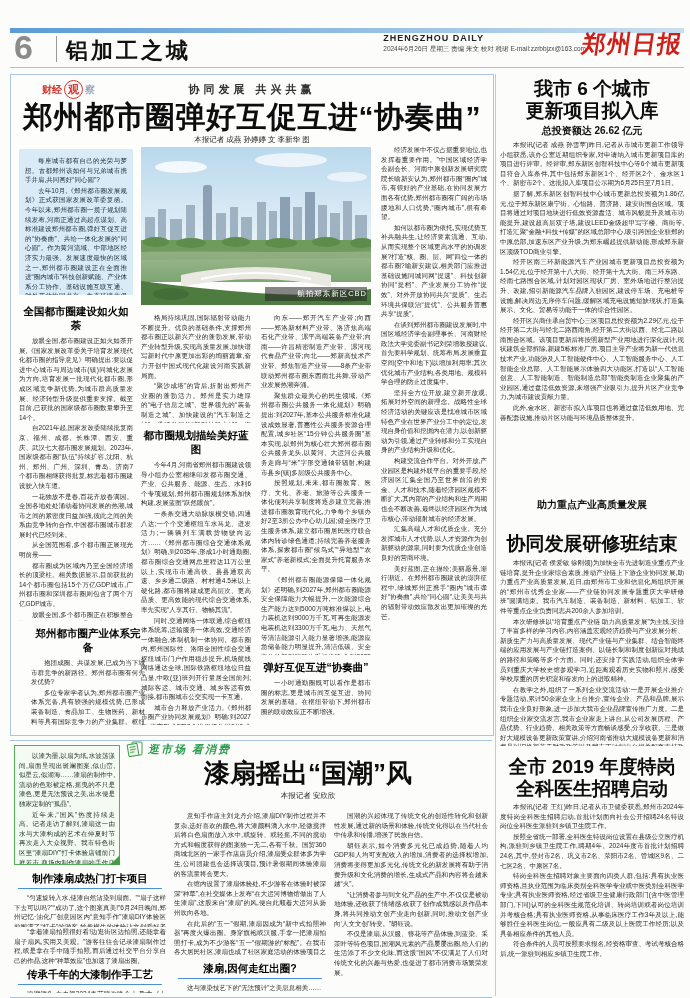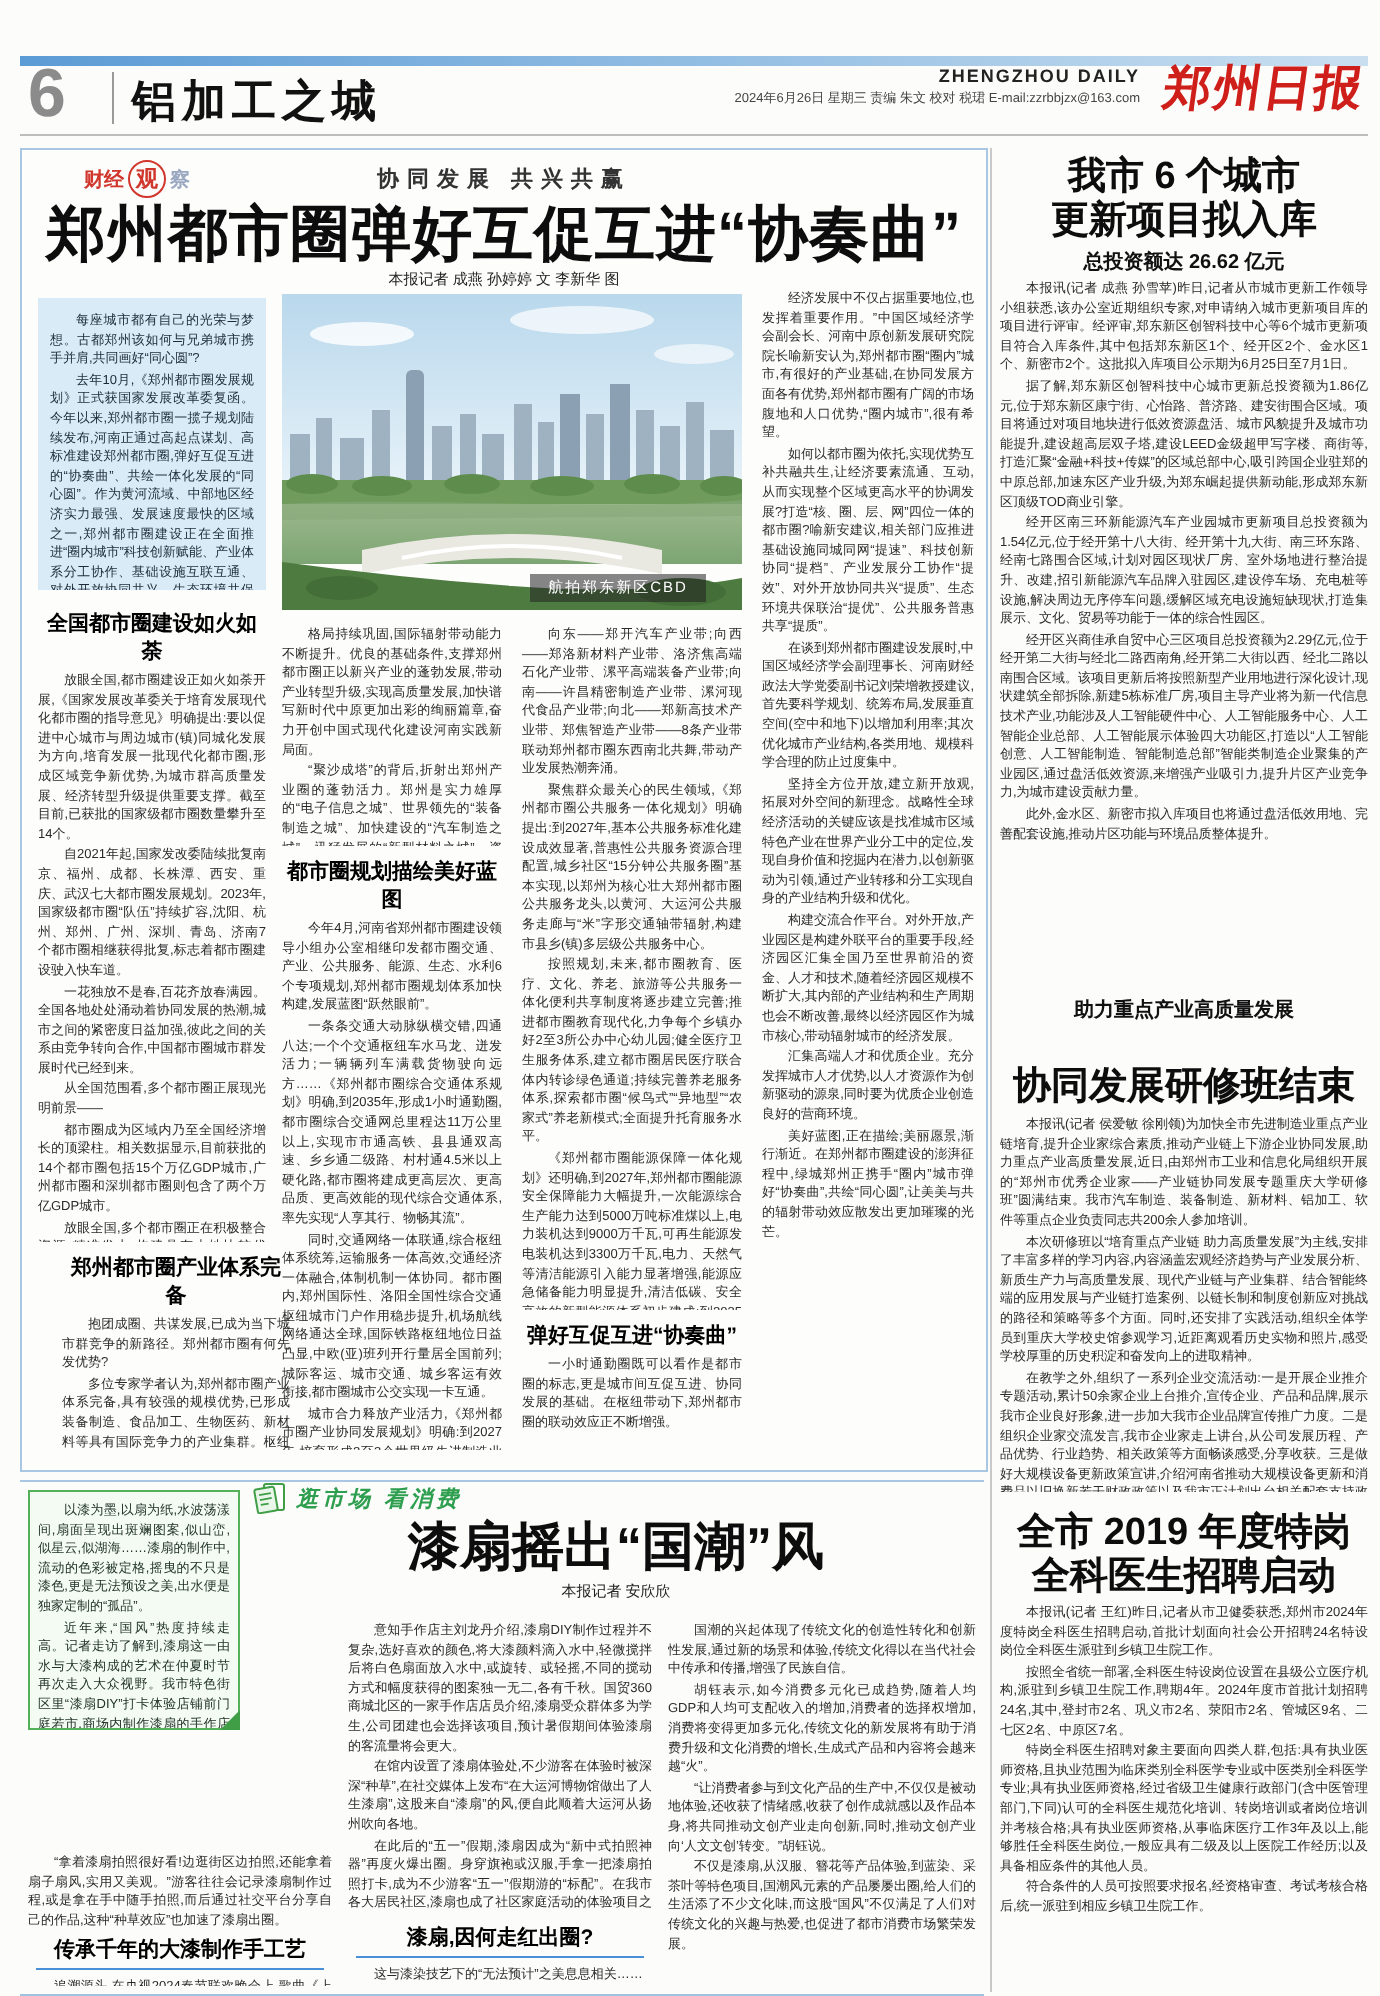--- a/index.html
+++ b/index.html
@@ -4,21 +4,21 @@
 <style>
   html,body{margin:0;padding:0;background:#e8e8e6;}
   #page{position:relative;width:690px;height:998px;background:#fcfcfa;overflow:hidden;
         font-family:"Liberation Sans","DejaVu Sans",sans-serif;color:#222;}
   .abs{position:absolute;}
   
   #topbar{left:10px;top:28px;width:674px;height:5px;background:linear-gradient(to right,#5b9bd5,#c9dff0);}
   #pagenum{left:14px;top:30px;font-size:34px;font-weight:bold;color:#8b8b8b;line-height:1;}
   #pv{left:56px;top:36px;width:1px;height:26px;background:#9a9a9a;}
   #secname{left:66px;top:36px;font-size:22px;font-weight:900;color:#111;letter-spacing:3px;}
-  #hdrright{right:120px;top:33px;text-align:right;}
+  #hdrright{right:104px;top:33px;}
   #hdr-en{font-size:9px;font-weight:bold;color:#222;letter-spacing:1px;}
   #hdr-date{font-size:6.5px;color:#444;margin-top:2px;}
   #masthead{right:8px;top:28px;font-family:"DejaVu Serif","Liberation Serif",serif;
             font-size:24px;font-weight:bold;color:#cf1f1a;transform:skewX(-8deg);letter-spacing:1px;}
   #hdrule{left:10px;top:67px;width:674px;height:1px;background:#bdbdbd;}
   
   .body-p{font-size:6.5px;line-height:9.6px;text-align:justify;text-indent:2em;
           color:#2a2a2a;margin:0 0 1px 0;}
   .sub-head{font-size:10.5px;font-weight:bold;text-align:center;color:#000;margin:4px 0 3px 0;}
   .sub-head.fan{border-bottom:1.5px solid #4a90d9;padding-bottom:2px;margin:3px 4px 4px 4px;}
@@ -29,22 +29,22 @@
   #badge .b-pre{font-size:10px;font-weight:bold;color:#d0362c;padding-left:25px;}
   #badge .b-circ{width:17px;height:17px;border:1.5px solid #d0362c;border-radius:50%;
                  color:#d0362c;font-size:11px;font-weight:bold;display:flex;align-items:center;justify-content:center;}
   #badge .b-post{font-size:10px;font-weight:bold;color:#9aa7c0;}
   #kicker{left:0;top:7px;width:100%;text-align:center;font-size:11px;color:#333;letter-spacing:4px;font-weight:bold;}
   #mainhead{left:0;top:22px;width:100%;text-align:center;font-size:30px;font-weight:900;color:#0d0d0d;letter-spacing:0.5px;}
   #mainby{left:0;top:60px;width:100%;text-align:center;font-size:7.5px;color:#222;}
   #introbox{left:8px;top:74px;width:114px;height:146px;background:#d8ebf7;padding:7px 6px;box-sizing:border-box;}
   #introbox .body-p{color:#1d2b38;}
   #photo{left:130px;top:72px;width:230px;height:158px;}
-  #photocap{left:254px;top:212px;width:88px;height:14px;background:rgba(35,35,35,.55);
-            color:#fff;font-size:7.5px;line-height:14px;text-align:center;letter-spacing:1px;}
+  #photocap{left:254px;top:212px;width:102px;height:14px;background:rgba(35,35,35,.55);
+            color:#fff;font-size:7.5px;line-height:14px;text-align:right;letter-spacing:1px;}
   .mcol{width:110px;}
   
   #vrule{left:495px;top:74px;width:1px;height:922px;background:#c9c9c9;}
   .sb-head{left:500px;width:184px;text-align:center;font-weight:900;color:#0d0d0d;font-size:19px;line-height:22px;}
   .sb-kicker{left:500px;width:184px;text-align:center;font-weight:bold;font-size:10px;color:#111;}
   .sb-sub{left:500px;width:184px;text-align:center;font-weight:bold;font-size:10px;color:#111;}
   .sb-body{left:500px;width:184px;}
   
   #fanbox{left:10px;top:740px;width:482px;height:256px;border-top:1px solid #a9c7e2;border-bottom:1px solid #9fc3e0;}
   #greenbox{left:4px;top:4px;width:106px;height:120px;border:1px solid #54b15a;background:#f4fbf2;
@@ -232,20 +232,24 @@
         <g transform="rotate(-10 7 9)">
           <rect x="2" y="3" width="10" height="12" rx="1" fill="#eaf6ea" stroke="#3f9e46"></rect>
           <path d="M4 6h6M4 8.5h6M4 11h4" stroke="#3f9e46" stroke-width=".9"></path>
         </g>
       </svg>
       <span>逛市场 看消费</span>
     </div>
     <div class="abs" id="fanhead">漆扇摇出“国潮”风</div>
     <div class="abs" id="fanby">本报记者 安欣欣</div>
 
+    <div class="abs colbox fcol" style="left:4px;top:128px;height:58px;">
+        <div class="sub-head fan">制作漆扇成热门打卡项目</div>
+        <p class="body-p">“匀速旋转入水,使漆自然沾染到扇面。”“扇子这样下去可以吗?”“成功了,这个图案真美!”6月24日晚间,郑州记忆·油化厂创意园区内“意知手作”漆扇DIY体验区前围满了“打卡”的游客,妙趣横生的体验让文创爱好者发出阵阵感叹。</p>
+      </div>
     <div class="abs colbox fcol" style="left:4px;top:186px;height:66px;">
         <p class="body-p">“拿着漆扇拍照很好看!边逛街区边拍照,还能拿着扇子扇风,实用又美观。”游客往往会记录漆扇制作过程,或是拿在手中随手拍照,而后通过社交平台分享自己的作品,这种“种草效应”也加速了漆扇出圈。</p>
         <div class="sub-head fan">传承千年的大漆制作手工艺</div>
         <p class="body-p">追溯源头,在央视2024春节联欢晚会上,歌曲《上春山》开场时主持人手持的那把写有“上春山”的折扇,便运用了大漆漆染技艺。今年春天,扬州中国大运河博物馆展出首批入选国家级非遗名录的漆器髹饰技艺……</p>
       </div>
     <div class="abs colbox fcol" style="left:164px;top:70px;height:146px;">
         <p class="body-p">意知手作店主刘龙丹介绍,漆扇DIY制作过程并不复杂,选好喜欢的颜色,将大漆颜料滴入水中,轻微搅拌后将白色扇面放入水中,或旋转、或轻摇,不同的搅动方式和幅度获得的图案独一无二,各有千秋。国贸360商城北区的一家手作店店员介绍,漆扇受众群体多为学生,公司团建也会选择该项目,预计暑假期间体验漆扇的客流量将会更大。</p>
         <p class="body-p">在馆内设置了漆扇体验处,不少游客在体验时被深深“种草”,在社交媒体上发布“在大运河博物馆做出了人生漆扇”,这股来自“漆扇”的风,便自此顺着大运河从扬州吹向各地。</p>
         <p class="body-p">在此后的“五一”假期,漆扇因成为“新中式拍照神器”再度火爆出圈。身穿旗袍或汉服,手拿一把漆扇拍照打卡,成为不少游客“五一”假期游的“标配”。在我市各大居民社区,漆扇也成了社区家庭活动的体验项目之一。</p>
       </div>

